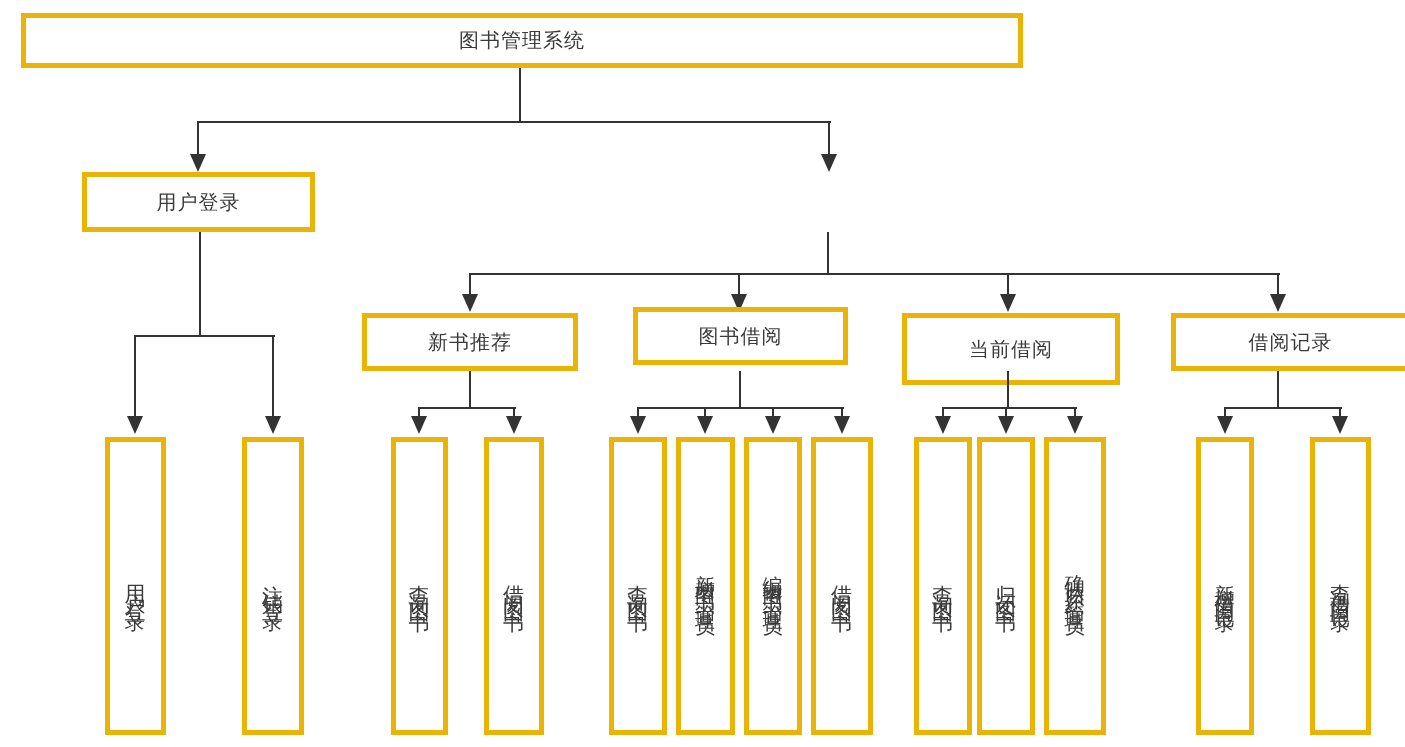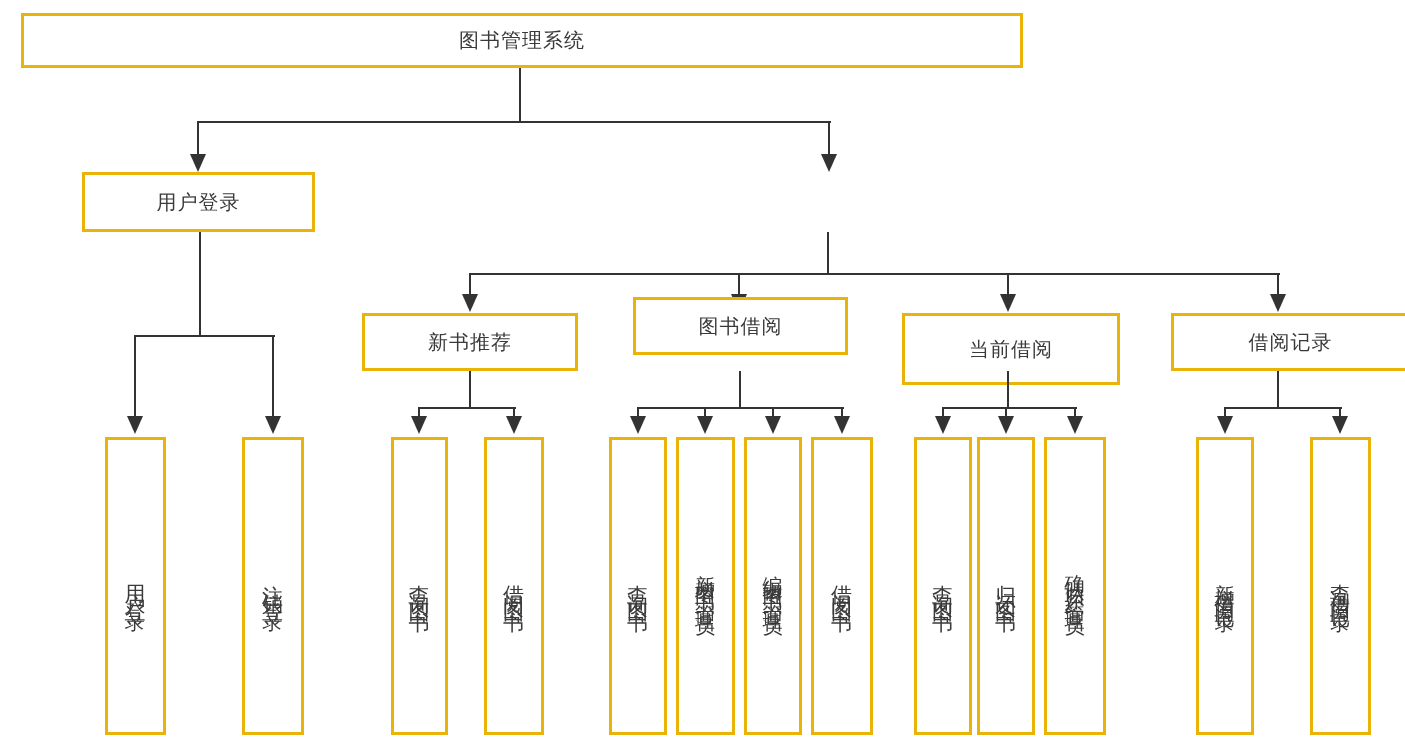--- a/index.html
+++ b/index.html
@@ -13,21 +13,21 @@
     width: 1405px;
     height: 747px;
     background: #ffffff;
     overflow: hidden;
     color: #3a3a3a;
   }
   
   .nodebox {
     position: absolute;
     background: #ffffff;
-    border: 3px solid #eab308;
+    border: 5px solid #eab308;
     box-sizing: border-box;
     display: flex;
     align-items: center;
     justify-content: center;
     font-size: 20px;
     color: #3a3a3a;
     letter-spacing: 1px;
   }
   .vbox {
     writing-mode: vertical-rl;
@@ -65,21 +65,21 @@
     height: 0;
     border-left: 8px solid transparent;
     border-right: 8px solid transparent;
     border-top: 18px solid #333333;
   }
   
   .n-root          { left: 21px;   top: 13px;  width: 1002px; height: 55px; }
   .n-user-login    { left: 82px;   top: 172px; width: 233px;  height: 60px; }
   .n-book-mgmt     { left: 707px;  top: 172px; width: 236px;  height: 60px; }
   .n-new-book-rec  { left: 362px;  top: 313px; width: 216px;  height: 58px; }
-  .n-book-borrow   { left: 633px;  top: 297px; width: 215px;  height: 58px; }
+  .n-book-borrow   { left: 633px;  top: 307px; width: 215px;  height: 58px; }
   .n-cur-borrow    { left: 902px;  top: 313px; width: 218px;  height: 72px; }
   .n-borrow-rec    { left: 1171px; top: 313px; width: 239px;  height: 58px; }
   .leaf { top: 437px; height: 298px; }
   .n-leaf-login    { left: 105px;  width: 61px; }
   .n-leaf-logout   { left: 242px;  width: 62px; }
   .n-leaf-query1   { left: 391px;  width: 57px; }
   .n-leaf-borrow1  { left: 484px;  width: 60px; }
   .n-leaf-query2   { left: 609px;  width: 58px; }
   .n-leaf-add      { left: 676px;  width: 59px; }
   .n-leaf-edit     { left: 744px;  width: 58px; }

